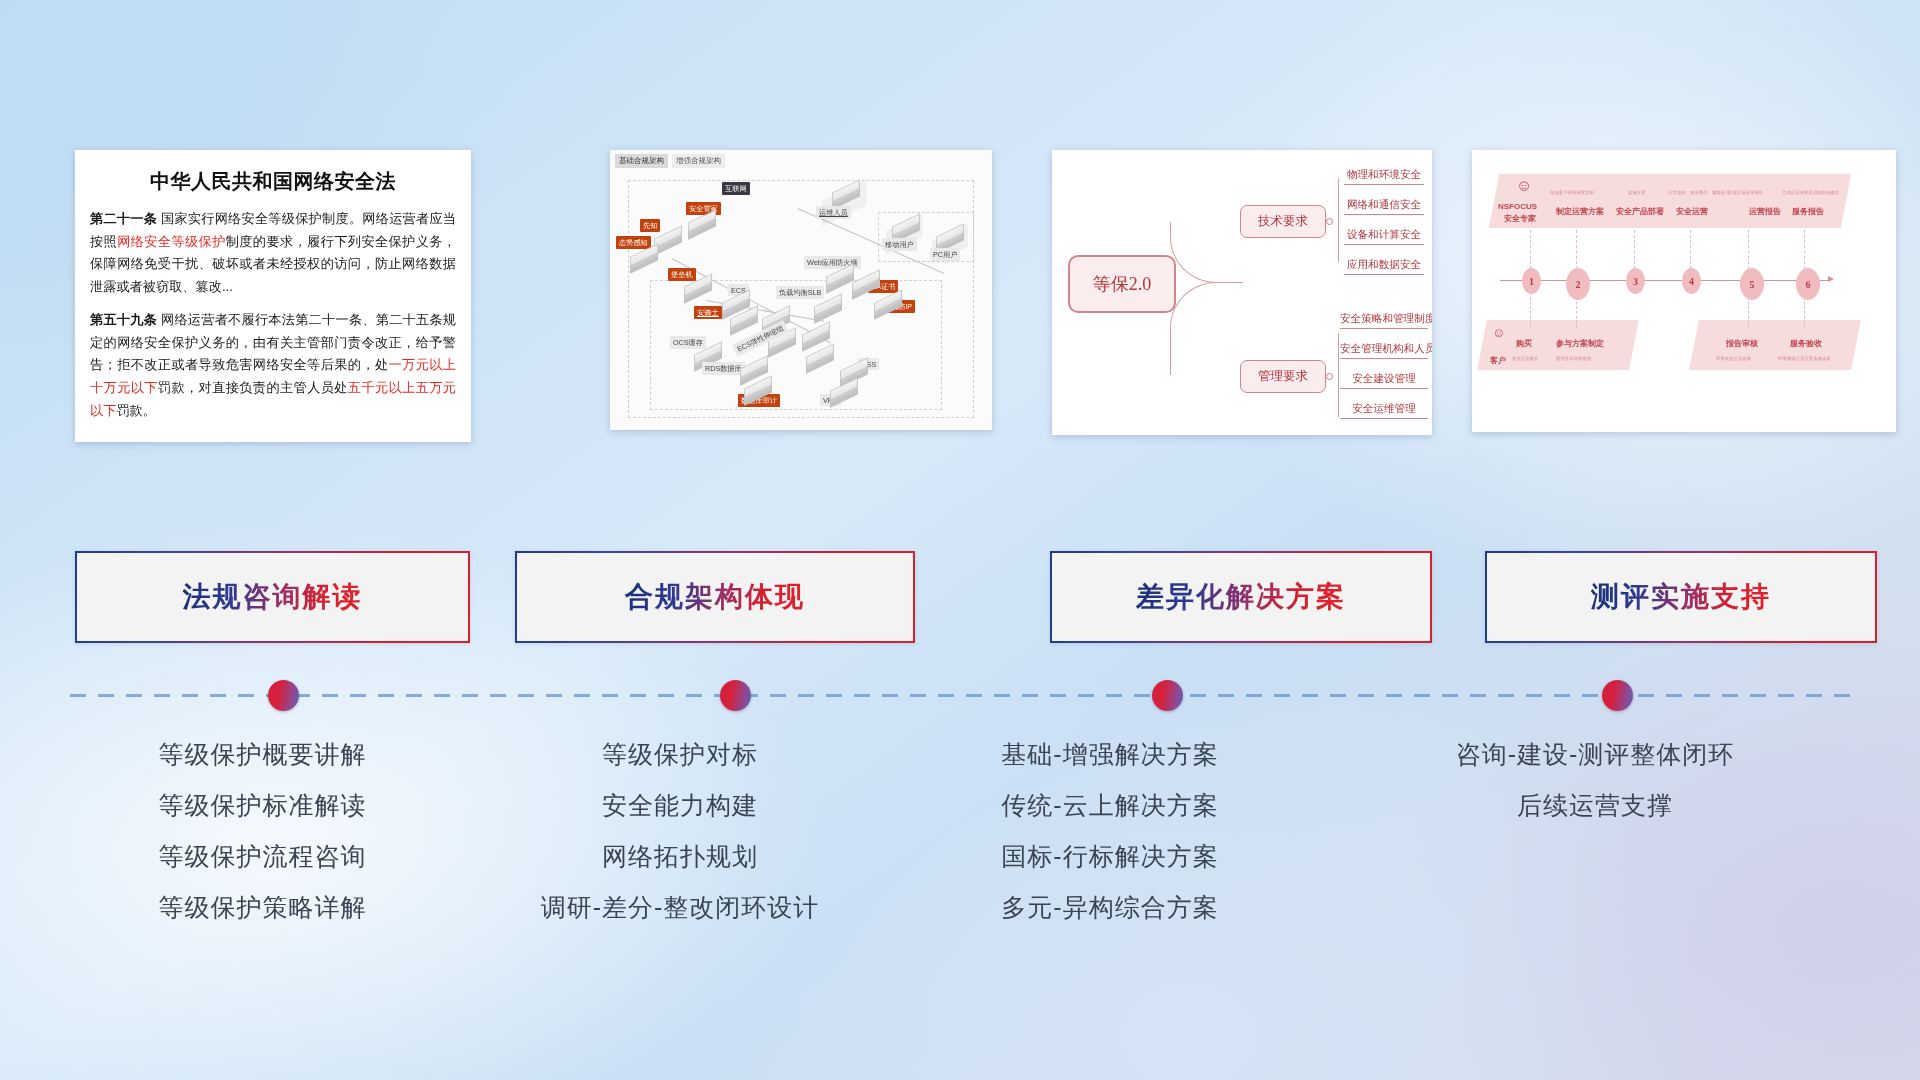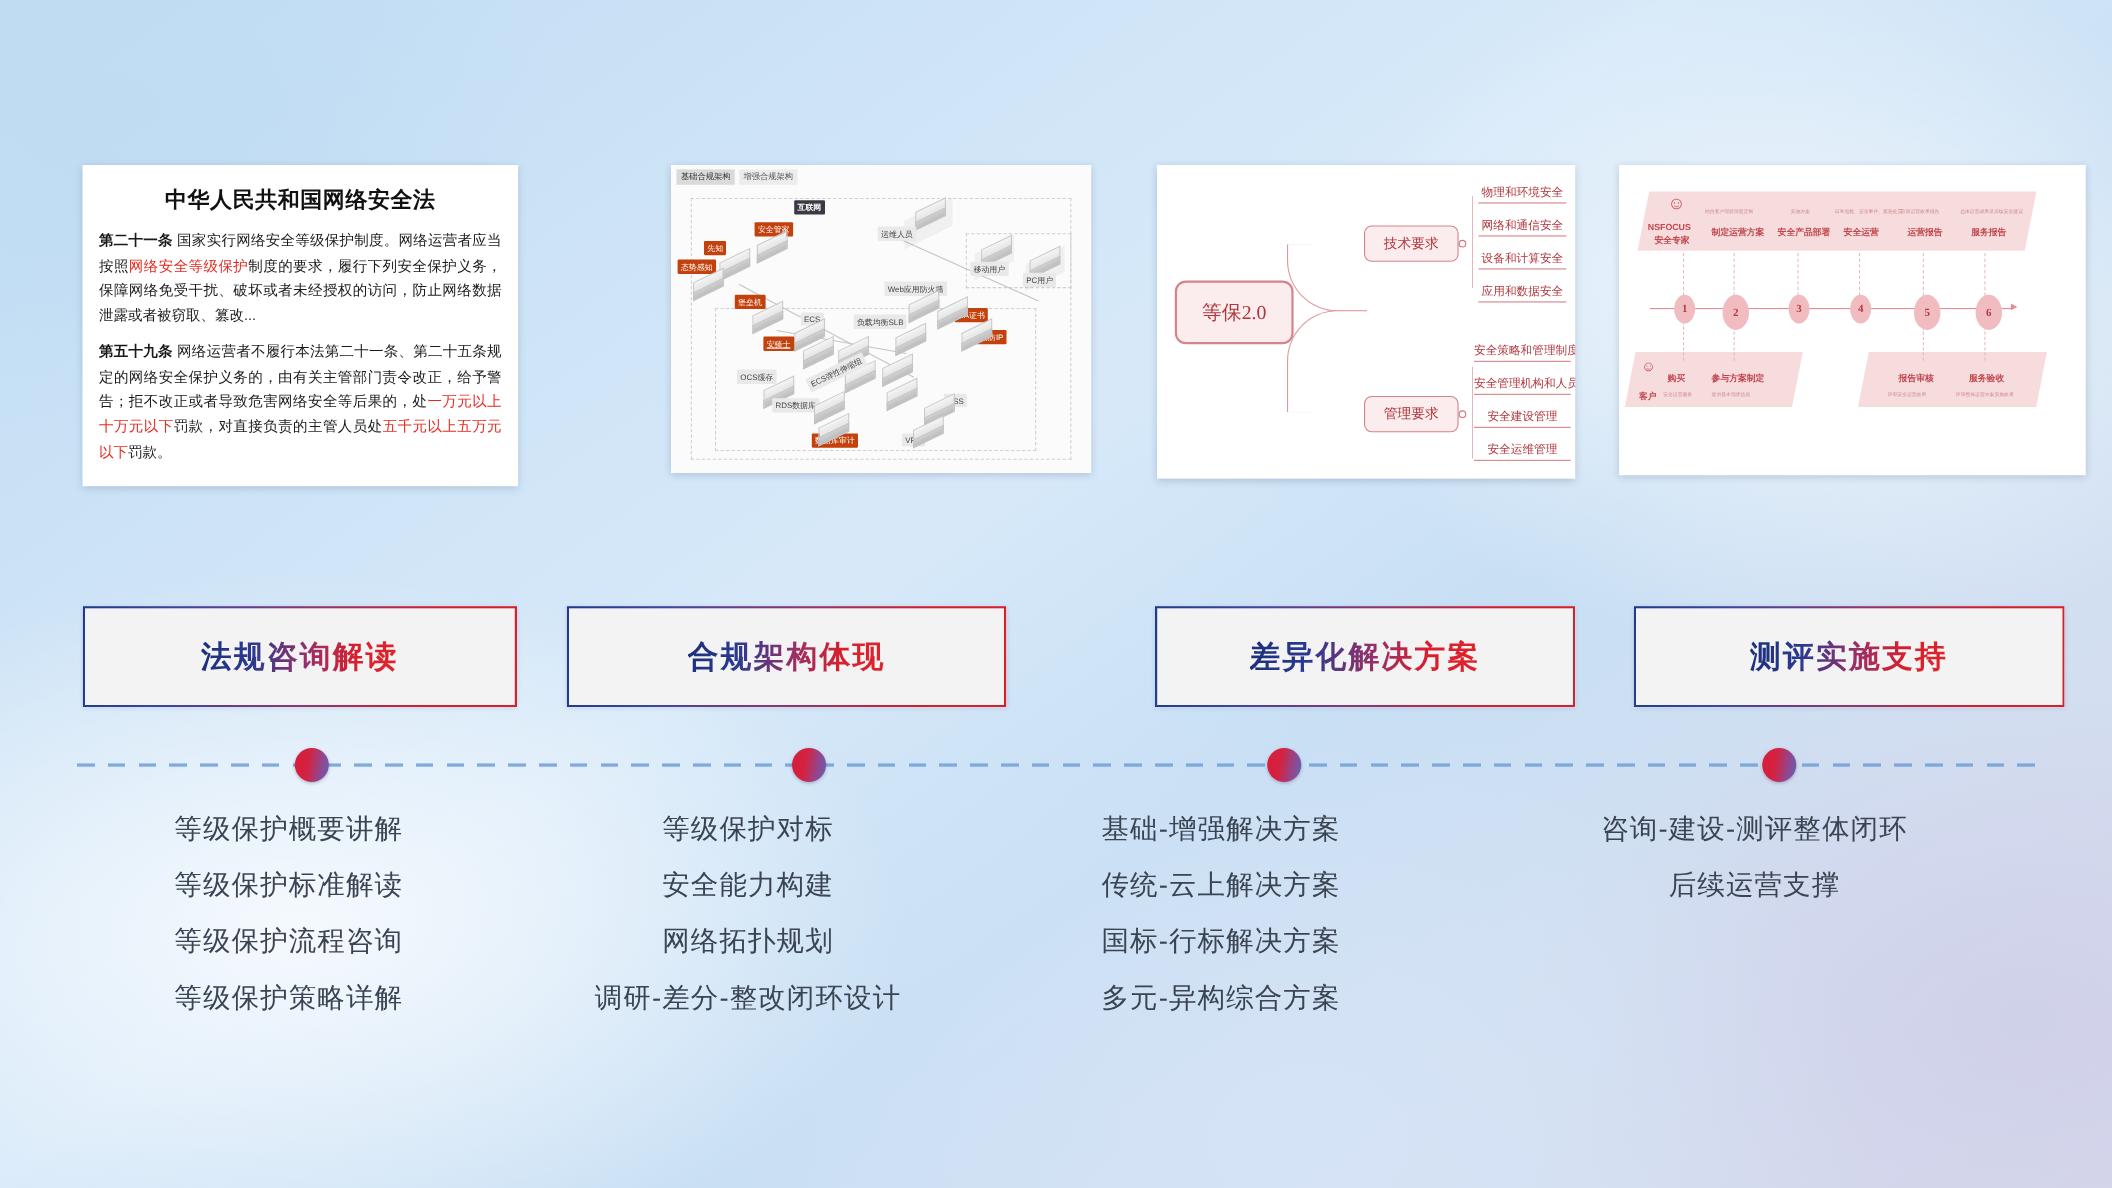--- a/index.html
+++ b/index.html
@@ -48,21 +48,21 @@
   
   .arch{position:relative;width:100%;height:100%;background:#fbfbfb;}
   .arch .tabs{position:absolute;left:5px;top:4px;display:flex;gap:4px;}
   .arch .tab{font-size:7.5px;color:#555;background:#ececec;padding:2px 4px;}
   .arch .tab.on{background:#dadada;color:#333;}
   .nd{
     position:absolute;font-size:7.2px;color:#fff;background:#c2410c;
     padding:1.5px 3px;white-space:nowrap;border-radius:1px;
   }
   .nd.lt{background:#e9e9e9;color:#444;}
-  .nd.dk{background:#3a3a44;font-weight:bold;}
+  .nd.dk{background:#3a3a44;}
   .iso{
     position:absolute;width:26px;height:15px;background:linear-gradient(#f4f4f4,#d8d8d8);
     transform:skewY(-26deg);border:1px solid #c9c9c9;
   }
   .iso::after{
     content:"";position:absolute;left:-1px;top:8px;width:26px;height:6px;
     background:linear-gradient(#cfcfcf,#bdbdbd);border:1px solid #c2c2c2;
   }
   .plate{position:absolute;background:rgba(0,0,0,.045);transform:skewY(-26deg);}
   .dash{position:absolute;border:1px dashed #d0d0d0;}
@@ -195,21 +195,21 @@
         <div class="nd dk" style="left:112px;top:32px;">互联网</div>
         <div class="nd" style="left:76px;top:52px;">安全管家</div>
         <div class="iso" style="left:78px;top:66px;"></div>
         <div class="nd" style="left:30px;top:69px;">先知</div>
         <div class="iso" style="left:44px;top:82px;"></div>
         <div class="nd" style="left:6px;top:86px;">态势感知</div>
         <div class="iso" style="left:20px;top:100px;"></div>
 
         <div class="plate" style="left:212px;top:40px;width:44px;height:26px;"></div>
         <div class="iso" style="left:222px;top:36px;"></div>
-        <div class="nd lt" style="left:188px;top:56px;">运维人员</div>
+        <div class="nd lt" style="left:206px;top:56px;text-decoration:underline;">运维人员</div>
 
         <div class="plate" style="left:276px;top:72px;width:36px;height:24px;"></div>
         <div class="iso" style="left:282px;top:70px;"></div>
         <div class="nd lt" style="left:272px;top:88px;">移动用户</div>
         <div class="plate" style="left:322px;top:82px;width:36px;height:24px;"></div>
         <div class="iso" style="left:326px;top:80px;"></div>
         <div class="nd lt" style="left:320px;top:98px;">PC用户</div>
 
         <div class="nd" style="left:58px;top:118px;">堡垒机</div>
         <div class="iso" style="left:74px;top:130px;"></div>
@@ -285,21 +285,21 @@
         <div class="tlbl" style="left:26px;top:52px;">NSFOCUS</div>
         <div class="tlbl" style="left:32px;top:63px;">安全专家</div>
 
         <div class="tlsm" style="left:78px;top:40px;">结合客户现状深度定制</div>
         <div class="tlbl" style="left:84px;top:56px;">制定运营方案</div>
         <div class="tlsm" style="left:156px;top:40px;">实施方案</div>
         <div class="tlbl" style="left:144px;top:56px;">安全产品部署</div>
         <div class="tlsm" style="left:196px;top:40px;">日常巡检、安全事件、紧急处置</div>
         <div class="tlbl" style="left:204px;top:56px;">安全运营</div>
         <div class="tlsm" style="left:256px;top:40px;">阶段运营效果报告</div>
-        <div class="tlbl" style="left:262px;top:56px;">运营报告</div>
+        <div class="tlbl" style="left:277px;top:56px;">运营报告</div>
         <div class="tlsm" style="left:310px;top:40px;">总体运营成果及后续安全建议</div>
         <div class="tlbl" style="left:320px;top:56px;">服务报告</div>
 
         <div class="vdash" style="left:58px;top:80px;height:44px;"></div>
         <div class="vdash" style="left:104px;top:80px;height:44px;"></div>
         <div class="vdash" style="left:162px;top:80px;height:44px;"></div>
         <div class="vdash" style="left:218px;top:80px;height:44px;"></div>
         <div class="vdash" style="left:276px;top:80px;height:44px;"></div>
         <div class="vdash" style="left:332px;top:80px;height:44px;"></div>
         <div class="vdash" style="left:58px;top:142px;height:36px;"></div>

